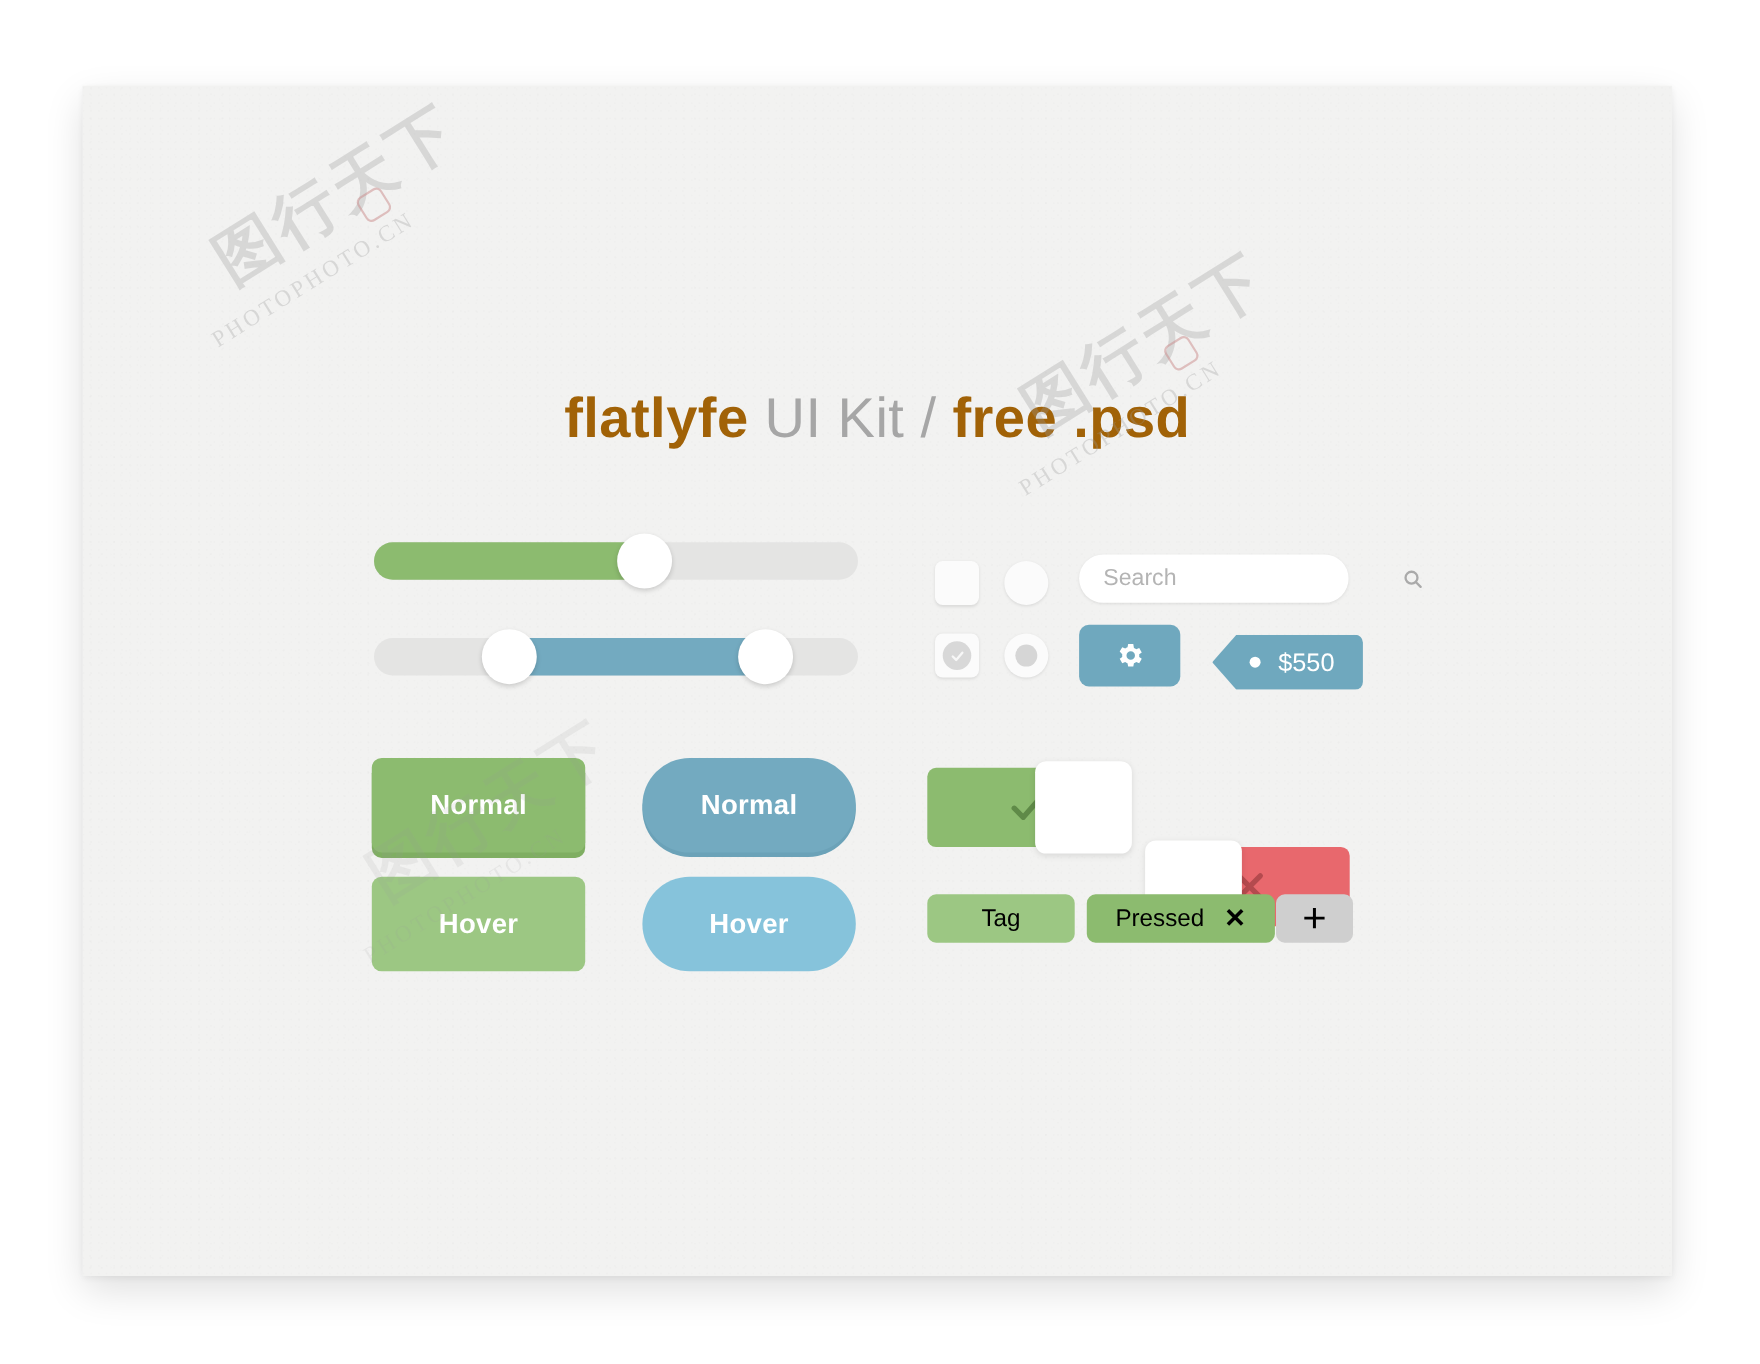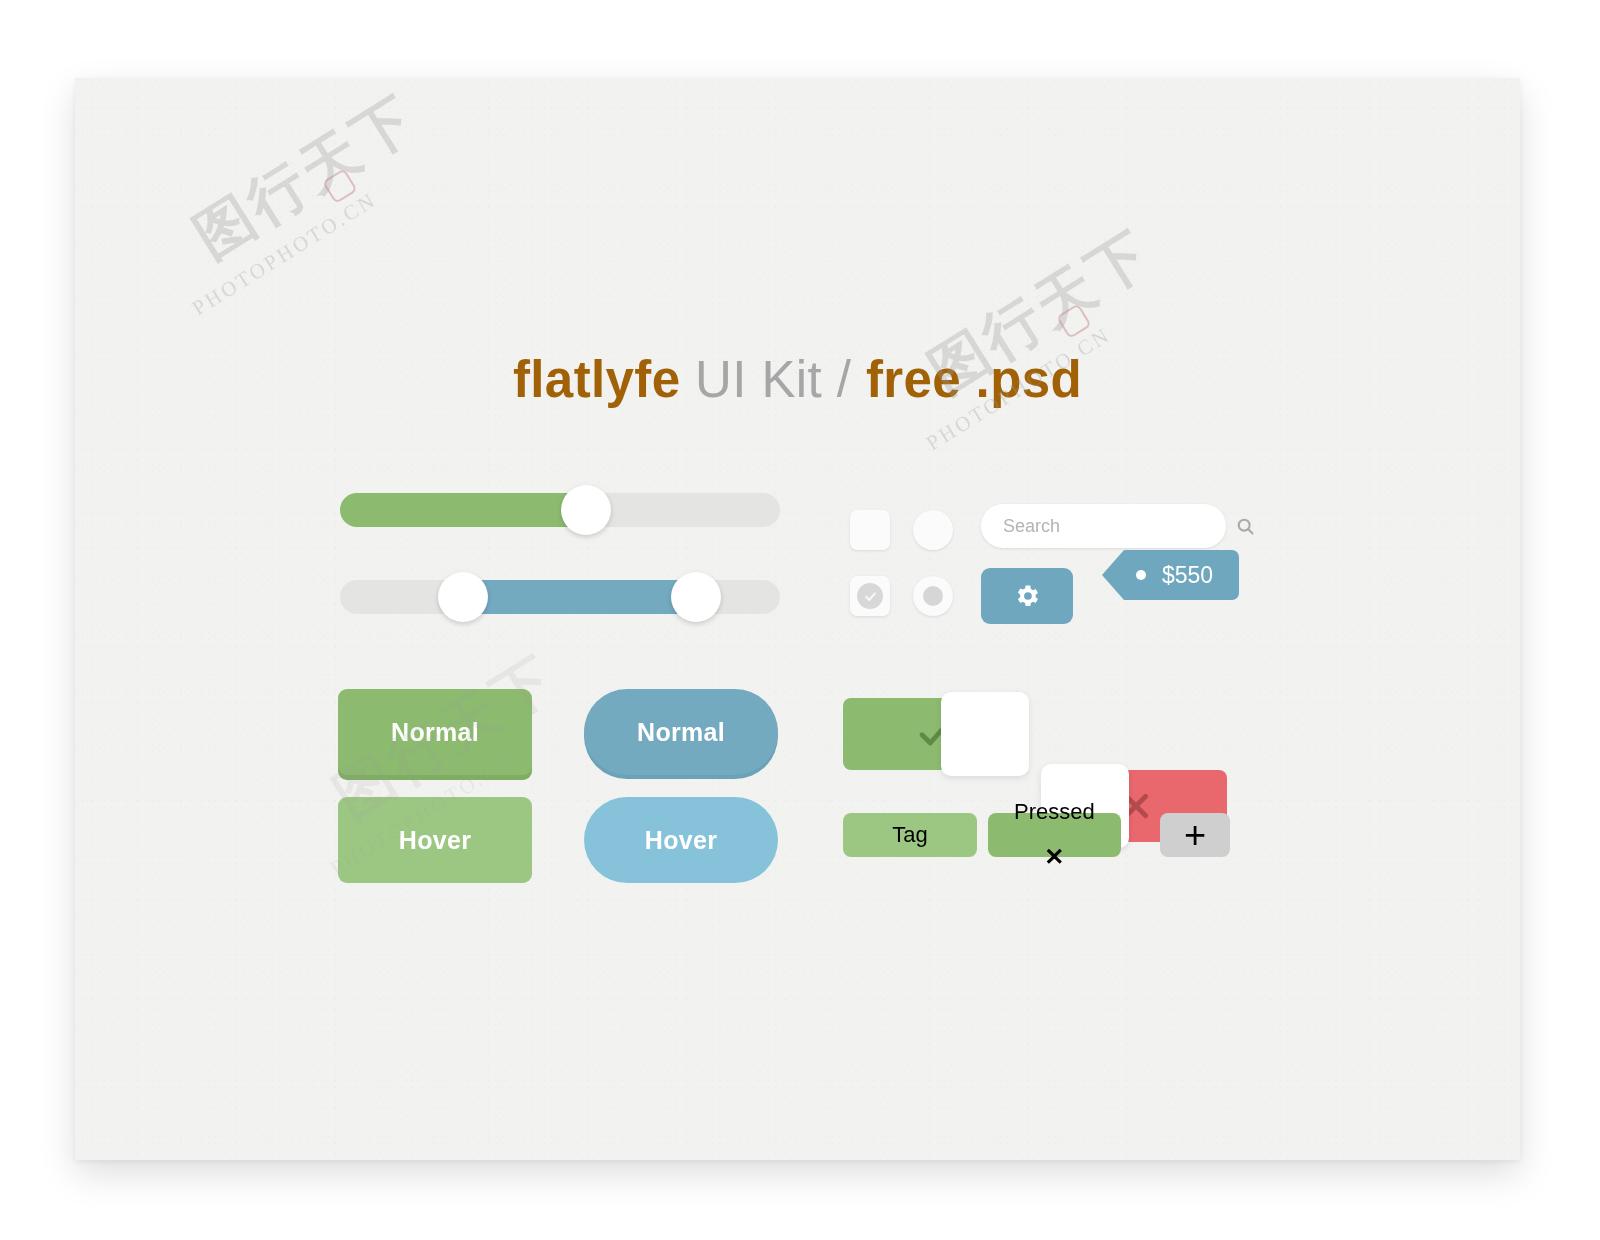--- a/index.html
+++ b/index.html
@@ -111,21 +111,21 @@
     border-radius: 22px;
     background: #ffffff;
     box-shadow: 0 1px 3px rgba(0,0,0,0.09);
     display: flex; align-items: center;
     padding: 0 16px 0 22px;
   }
   #search-input {
     flex: 1;
     border: none; outline: none; background: transparent;
     font-family: "Liberation Sans", sans-serif;
-    font-size: 18px;
+    font-size: 21px;
     color: #0f172a;
   }
   #search-input::placeholder { color: #b4b4b4; }
 
   
   #gear-btn {
     width: 92px; height: 56px;
     border: none;
     border-radius: 9px;
     background: #6fa8be;
@@ -300,21 +300,21 @@
   </div>
 
   <button class="abs" id="gear-btn" style="left:906px; top:490px;">
     <span style="display:flex;">
       <svg viewBox="0 0 24 24" fill="#ffffff">
         <path d="M19.4 13a7.6 7.6 0 0 0 0-2l2-1.5-2-3.4-2.3 1a7.7 7.7 0 0 0-1.8-1L14.8 3h-4l-.5 2.5a7.7 7.7 0 0 0-1.8 1l-2.3-1-2 3.4L6.2 11a7.6 7.6 0 0 0 0 2l-2 1.5 2 3.4 2.3-1c.55.43 1.16.77 1.8 1l.5 2.6h4l.5-2.6c.64-.23 1.25-.57 1.8-1l2.3 1 2-3.4zm-6.6 2.3a3.3 3.3 0 1 1 0-6.6 3.3 3.3 0 0 1 0 6.6z"></path>
       </svg>
     </span>
   </button>
 
-  <div class="abs" id="price-tag" style="left:1027px; top:472px;">
+  <div class="abs" id="price-tag" style="left:1027px; top:499px;">
     <span class="hole"></span>
     <span>$550</span>
   </div>
 
   <button class="abs btn btn-rect btn-green-normal" style="left:263px; top:611px;">Normal</button>
 
   <button class="abs btn btn-rect btn-green-hover" style="left:263px; top:719px;">Hover</button>
 
   <button class="abs btn btn-pill btn-blue-normal" style="left:509px; top:611px;">Normal</button>
 
@@ -340,21 +340,21 @@
         </svg>
       </span>
     </span>
     <span class="toggle-knob knob-left"></span>
   </div>
 
   <button class="abs tag tag-normal" style="left:768px; top:735px;">
     <span>Tag</span>
   </button>
 
-  <button class="abs tag tag-pressed" style="left:913px; top:735px;flex-direction:column;">
+  <button class="abs tag tag-pressed" style="left:913px; top:735px;">
     <span>Pressed</span>
     <span class="tag-x">✕</span>
   </button>
 
   <button class="abs tag tag-add" style="left:1085px; top:735px;">+</button>
 
 </div>
 
 <div class="wm wm-cjk" style="left:180px; top:210px; transform:rotate(-32deg);">图行天下</div>
 <div class="wm wm-text" style="left:188px; top:300px; transform:rotate(-32deg);">PHOTOPHOTO.CN</div>

